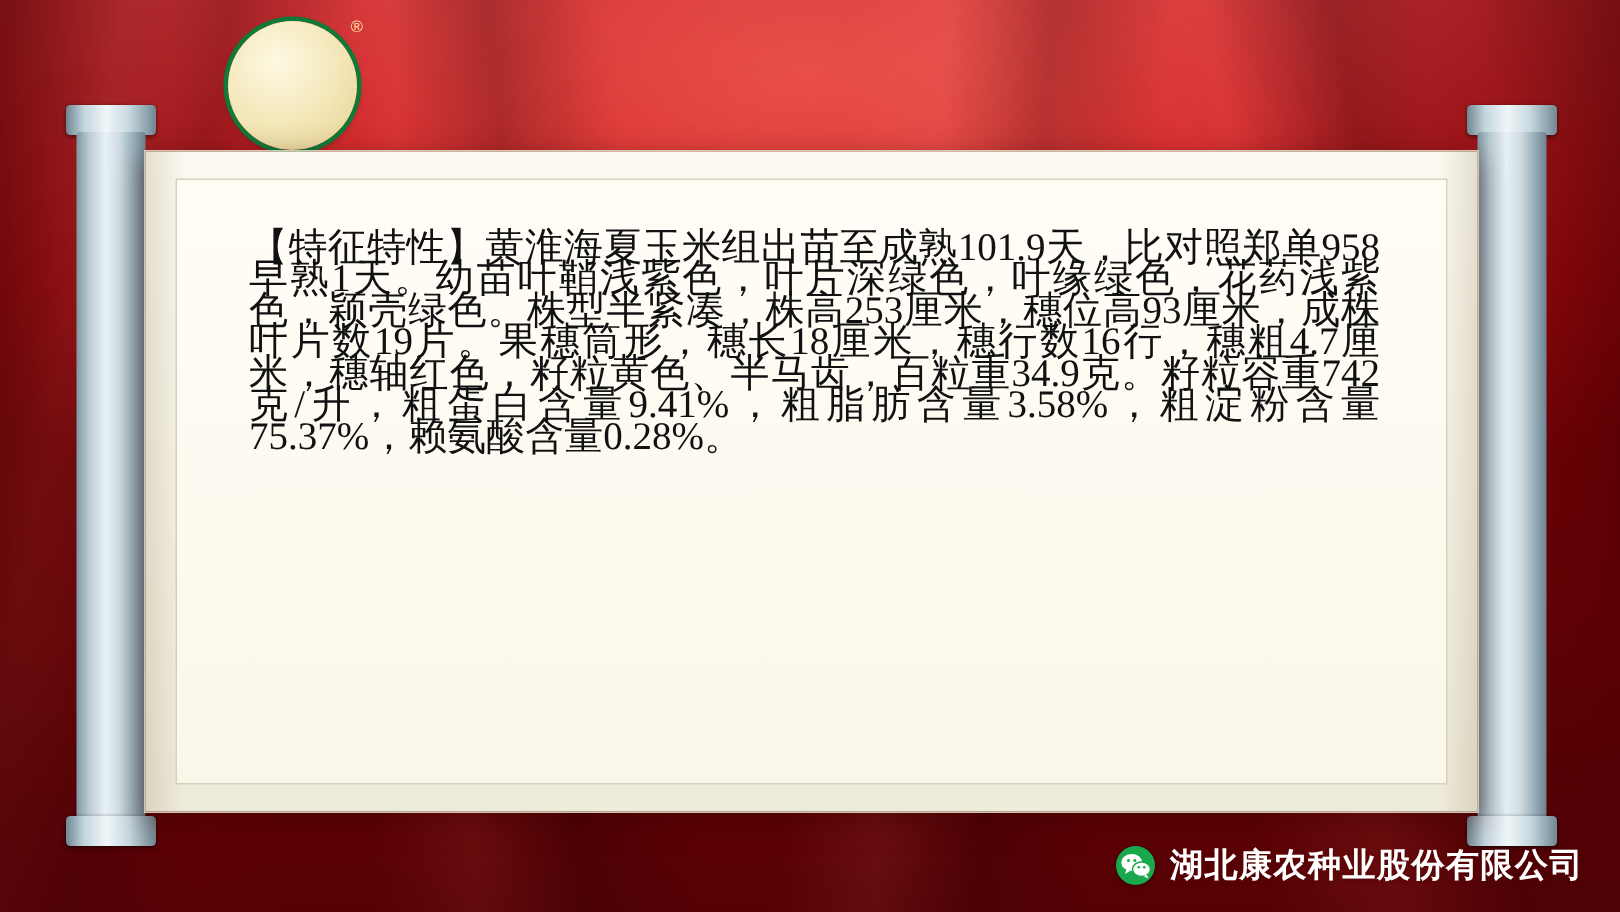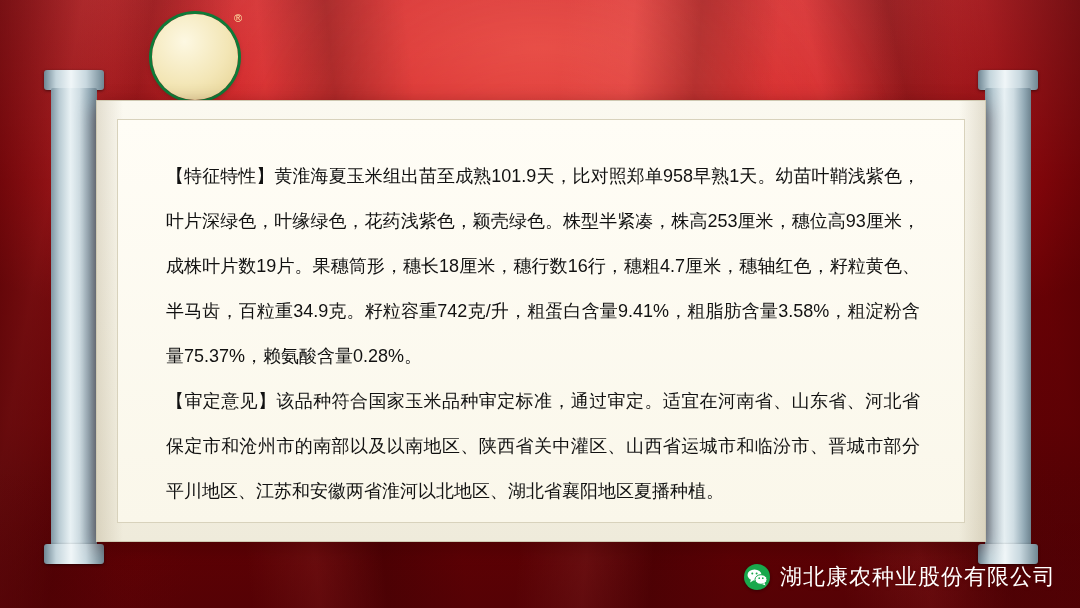--- a/index.html
+++ b/index.html
@@ -167,25 +167,25 @@
     pointer-events: none;
   }
   .board-shadow-l { left: 0;  background: linear-gradient(90deg, rgba(120,100,60,0.18), rgba(0,0,0,0)); }
   .board-shadow-r { right: 0; background: linear-gradient(270deg, rgba(120,100,60,0.18), rgba(0,0,0,0)); }
 
   .doc {
     position: absolute;
     left: 48px;
     top: 34px;
     right: 44px;
-    font-size: 18px;
-    line-height: 45px;
+    font-size: 26px;
+    line-height: 21px;
     color: #111111;
     text-align: justify;
-    font-family: Liberation Sans, sans-serif;
+    font-family: Liberation Serif, serif;
   }
   .doc p {
     margin: 0 0 0 0;
     text-indent: 0;
   }
 
   
   .footer-brand {
     position: absolute;
     right: 24px;
@@ -197,21 +197,21 @@
   .wechat-badge {
     width: 26px;
     height: 26px;
     border-radius: 50%;
     background: #19a84c;
     position: relative;
     box-shadow: 0 1px 3px rgba(0,0,0,0.4);
   }
   .footer-text {
     font-size: 22px;
-    font-weight: normal;
+    font-weight: bold;
     color: #ffffff;
     font-family: "Liberation Sans", "DejaVu Sans", sans-serif;
     text-shadow: 0 1px 3px rgba(80,0,0,0.7);
     letter-spacing: 1px;
   }
 </style>
 </head>
 <body>
 
 <div id="stage">
@@ -238,21 +238,20 @@
     <div class="col-shaft"></div>
     <div class="col-base"></div>
   </div>
 
   <div class="board">
     <div class="board-shadow-l"></div>
     <div class="board-shadow-r"></div>
     <div class="board-inner">
       <div class="doc">
         <p>【特征特性】黄淮海夏玉米组出苗至成熟101.9天，比对照郑单958早熟1天。幼苗叶鞘浅紫色，叶片深绿色，叶缘绿色，花药浅紫色，颖壳绿色。株型半紧凑，株高253厘米，穗位高93厘米，成株叶片数19片。果穗筒形，穗长18厘米，穗行数16行，穗粗4.7厘米，穗轴红色，籽粒黄色、半马齿，百粒重34.9克。籽粒容重742克/升，粗蛋白含量9.41%，粗脂肪含量3.58%，粗淀粉含量75.37%，赖氨酸含量0.28%。</p>
-        <p>【审定意见】该品种符合国家玉米品种审定标准，通过审定。适宜在河南省、山东省、河北省保定市和沧州市的南部以及以南地区、陕西省关中灌区、山西省运城市和临汾市、晋城市部分平川地区、江苏和安徽两省淮河以北地区、湖北省襄阳地区夏播种植。</p>
       </div>
     </div>
   </div>
 
   <div class="footer-brand">
     <span class="wechat-badge">
       <svg viewBox="0 0 26 26" width="26" height="26">
         <ellipse cx="10.5" cy="11" rx="7" ry="5.6" fill="#ffffff"></ellipse>
         <polygon points="7,15.5 6,18.6 9.4,16.6" fill="#ffffff"></polygon>
         <ellipse cx="17" cy="15.5" rx="6" ry="4.8" fill="#ffffff" stroke="#19a84c" stroke-width="1"></ellipse>

